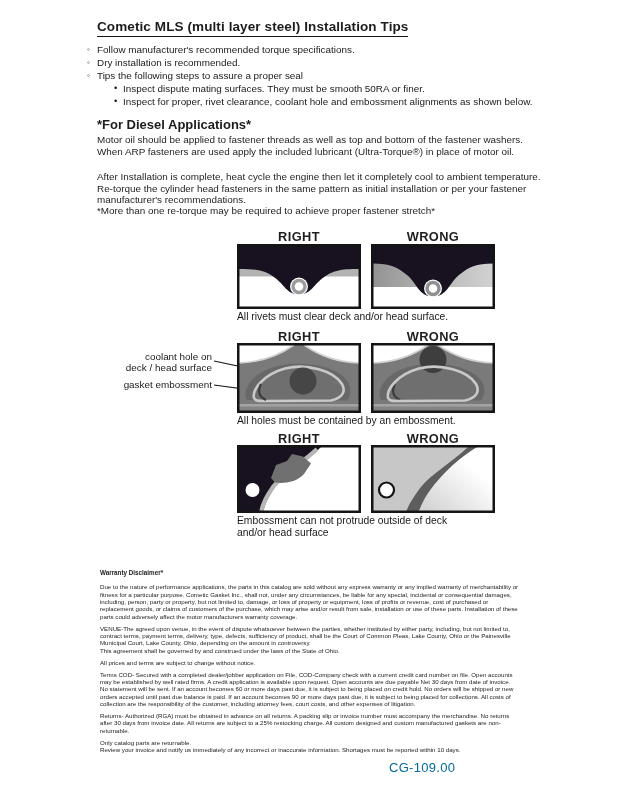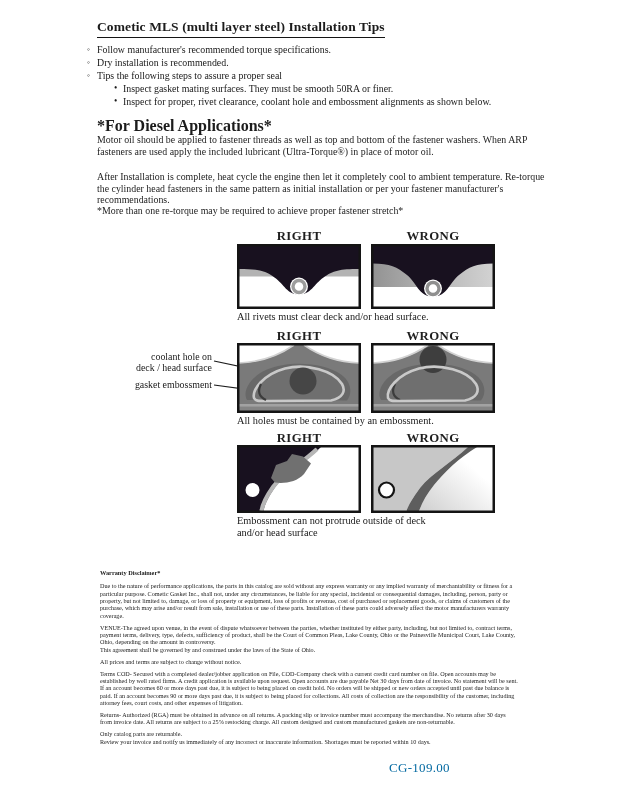--- a/index.html
+++ b/index.html
@@ -1,29 +1,29 @@
 <!DOCTYPE html>
 <html><head>
 <meta charset="utf-8">
 <style>
   * { margin:0; padding:0; box-sizing:border-box; }
   html,body { background:#ffffff; }
   .page { position:relative; width:618px; height:780px; background:#ffffff;
-          font-family:Liberation Serif, serif; color:#1c1c1c; overflow:hidden; }
+          font-family:Liberation Sans, sans-serif; color:#1c1c1c; overflow:hidden; }
 
   .doc-title { position:absolute; left:97px; top:19px; font-size:13.5px; font-weight:bold;
                letter-spacing:.1px; border-bottom:1.7px solid #141414; padding-bottom:2px; white-space:nowrap; }
 
   .bullets { position:absolute; left:87px; top:43px; font-size:9.9px; line-height:13px; color:#191919; }
   .b-row { display:flex; align-items:flex-start; }
   .b-row .mark { width:10px; font-size:8.5px; line-height:12.5px; }
   .b-sub { margin-left:27px; }
   .b-sub .mark { width:9px; font-size:9.5px; }
 
-  .sec-head { position:absolute; left:97px; top:117px; font-size:16px; font-weight:bold; }
+  .sec-head { position:absolute; left:97px; top:117px; font-size:13px; font-weight:bold; }
   .para { position:absolute; left:97px; width:452px; font-size:9.9px; line-height:11.6px;
           color:#1d1d1d; white-space:pre-line; }
   #p1 { top:134px; } #p2 { top:171px; } #note { top:205px; }
 
   .dlabel { position:absolute; width:124px; text-align:center; font-size:12.8px; font-weight:600;
             letter-spacing:.4px; color:#1f1f1f; }
   .dpanel { position:absolute; width:124px; }
   .dpanel svg { display:block; }
   .dcaption { position:absolute; left:237px; font-size:10.3px; line-height:11.5px;
               color:#191919; white-space:pre-line; }
@@ -55,21 +55,21 @@
     <div class="b-row">
       <span class="mark">◦</span>
       <span>Dry installation is recommended.</span>
     </div>
     <div class="b-row">
       <span class="mark">◦</span>
       <span>Tips the following steps to assure a proper seal</span>
     </div>
     <div class="b-row b-sub">
       <span class="mark">•</span>
-      <span>Inspect gasket mating surfaces.  They must be smooth 50RA or finer.</span>
+      <span>Inspect dispute mating surfaces.  They must be smooth 50RA or finer.</span>
     </div>
     <div class="b-row b-sub">
       <span class="mark">•</span>
       <span>Inspect for proper, rivet clearance, coolant hole and embossment alignments as shown below.</span>
     </div>
   </div>
 
   <div class="sec-head">*For Diesel Applications*</div>
   <div class="para" id="p1">Motor oil should be applied to fastener threads as well as top and bottom of the fastener washers. When ARP fasteners are used apply the included lubricant (Ultra-Torque®) in place of motor oil.</div>
   <div class="para" id="p2">After Installation is complete, heat cycle the engine then let it completely cool to ambient temperature. Re-torque the cylinder head fasteners in the same pattern as initial installation or per your fastener manufacturer's recommendations.</div>

